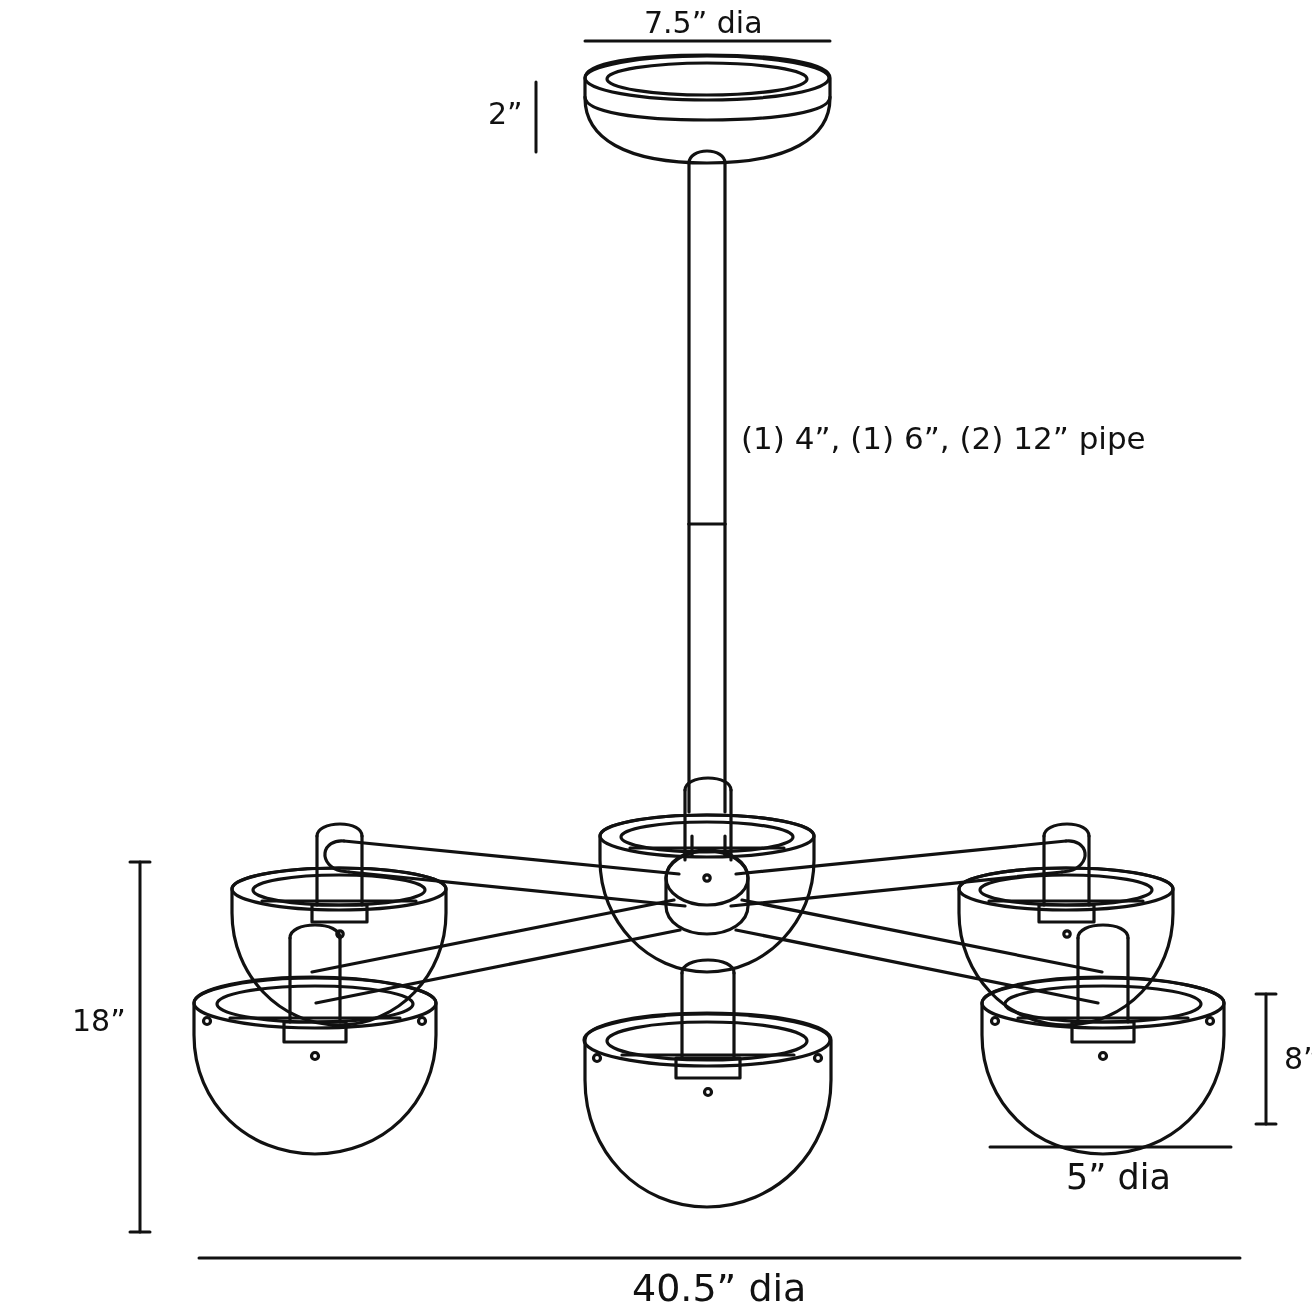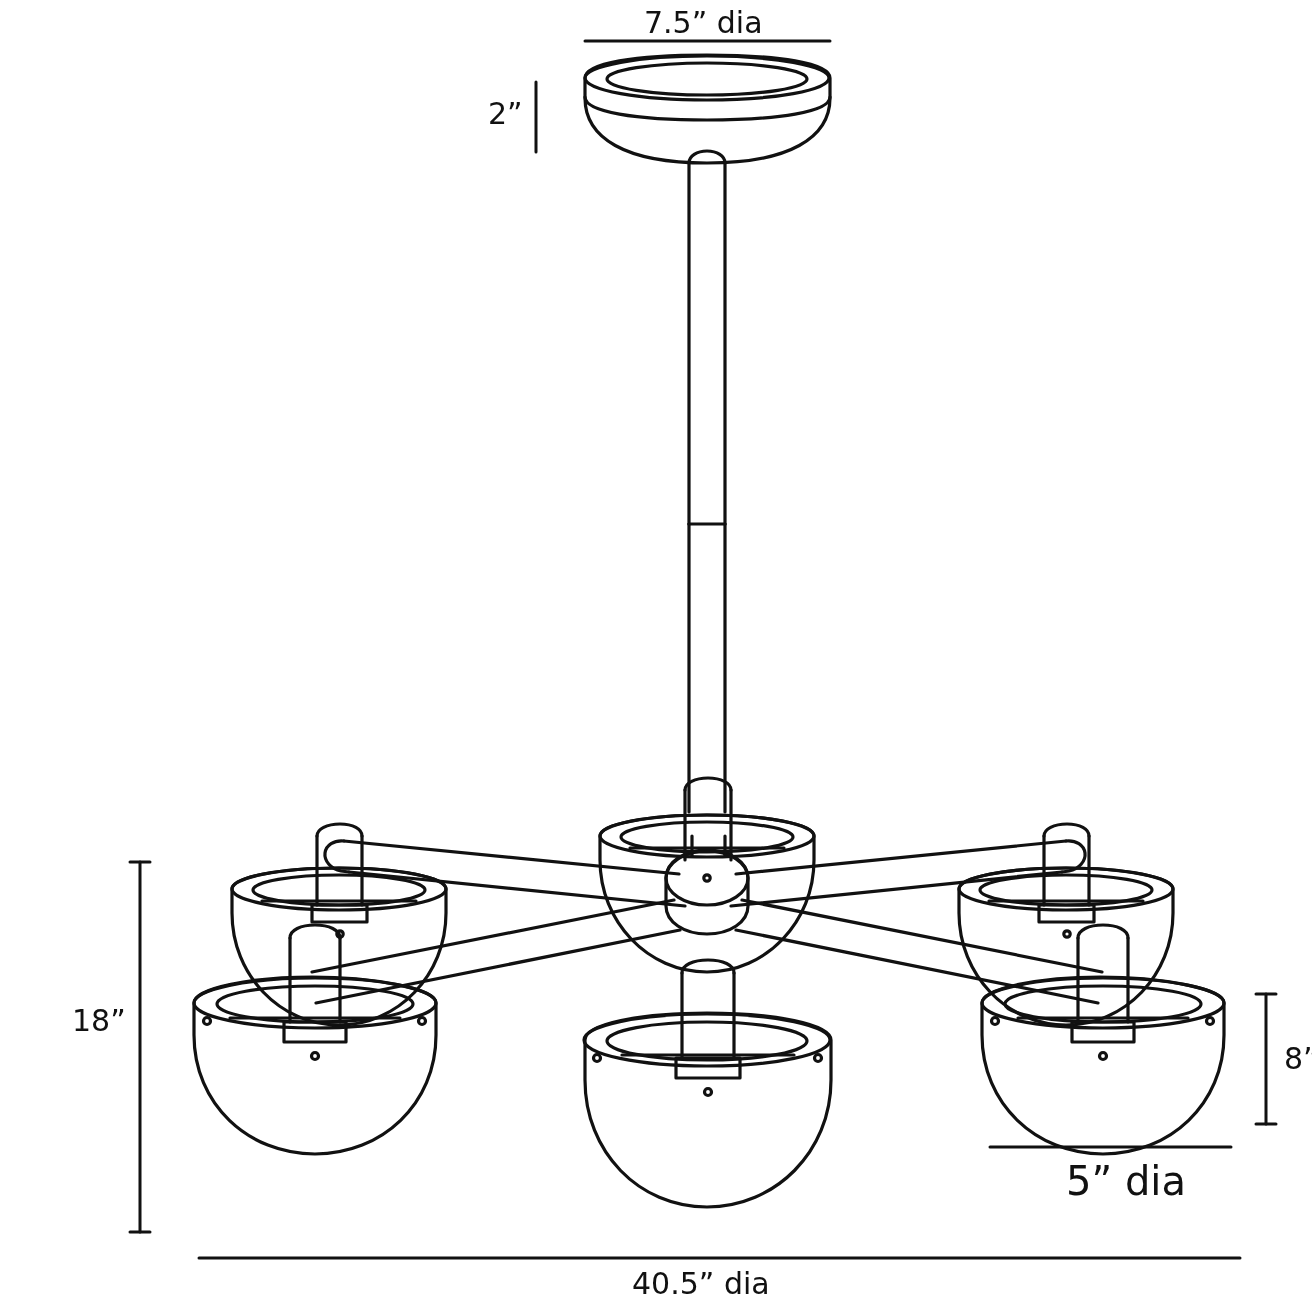--- a/index.html
+++ b/index.html
@@ -36,22 +36,22 @@
     color: #111111;
     white-space: pre;
     line-height: 1.25;
   }
   .lbl-top-dia   { left: 600px;  top: 4px;    font-size: 30px; }
   .lbl-height2   { left: 444px;  top: 95px;   font-size: 30px; }
   .lbl-packed1   { left: 810px;  top: 371px;  font-size: 31px; }
   .lbl-packed2   { left: 697px;  top: 419px;  font-size: 31px; }
   .lbl-14        { left: 28px;   top: 1002px; font-size: 30px; }
   .lbl-8         { left: 1240px; top: 1040px; font-size: 30px; }
-  .lbl-5dia      { left: 1022px; top: 1156px; font-size: 40px; }
-  .lbl-405dia    { left: 588px;  top: 1265px; font-size: 30px; }
+  .lbl-5dia      { left: 1022px; top: 1156px; font-size: 35px; }
+  .lbl-405dia    { left: 588px;  top: 1265px; font-size: 38px; }
 </style>
 </head>
 <body>
 
 <div id="stage">
 
   <svg class="drawing" viewBox="0 0 1312 1312" xmlns="http://www.w3.org/2000/svg">
     <g fill="none" stroke="#111111" stroke-width="3.2" stroke-linejoin="round" stroke-linecap="round">
 
       <g stroke-width="3">
@@ -187,18 +187,19 @@
         <circle cx="664" cy="1092" r="3.5"></circle>
         <circle cx="553" cy="1058" r="3.5"></circle>
         <circle cx="774" cy="1058" r="3.5"></circle>
       </g>
 
     </g>
   </svg>
 
   <div class="lbl lbl-top-dia">7.5” dia</div>
   <div class="lbl lbl-height2">2”</div>
+  <div class="lbl lbl-packed2">(1) 4”, (1) 6”, (2) 12” pipe</div>
   <div class="lbl lbl-14">18”</div>
   <div class="lbl lbl-8">8”</div>
   <div class="lbl lbl-5dia">5” dia</div>
   <div class="lbl lbl-405dia">40.5” dia</div>
 
 </div>
 
 </body></html>

